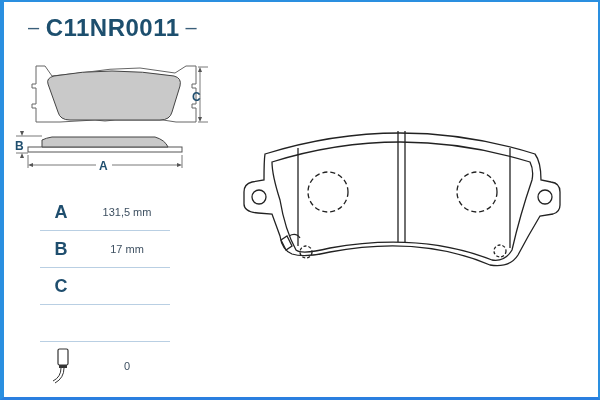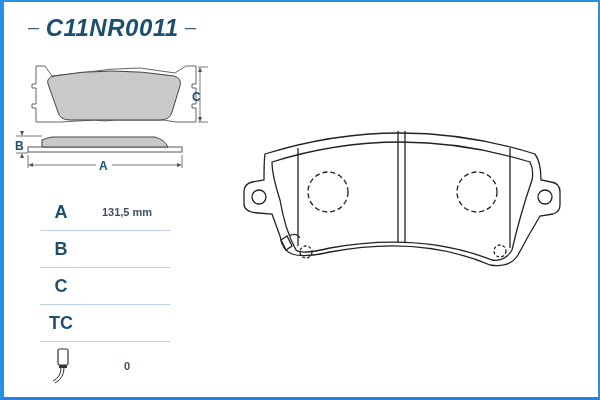--- a/index.html
+++ b/index.html
@@ -1,25 +1,25 @@
 <!DOCTYPE html>
 <html><head>
 <meta charset="utf-8">
 <style>
   html,body{margin:0;padding:0;background:#fff;}
   body{width:600px;height:400px;overflow:hidden;position:relative;font-family:"Liberation Sans",sans-serif;}
   .frame{position:absolute;left:0;top:0;width:600px;height:400px;box-sizing:border-box;border:2px solid #2a8fe0;border-left:4px solid #2a8fe0;border-bottom:3px solid #2a7fe0;}
-  .title{position:absolute;left:22px;top:14px;font-size:24px;font-weight:bold;color:#1d4f6e;letter-spacing:0.5px;white-space:nowrap;font-style:italic;}
+  .title{position:absolute;left:22px;top:14px;font-size:24px;font-weight:bold;color:#1d4f6e;letter-spacing:0.5px;white-space:nowrap;}
   .title .dash{font-weight:normal;color:#3b5f7a;margin:0 6px;font-size:20px;vertical-align:2px;}
   .draw{position:absolute;left:0;top:0;}
   .spec{position:absolute;left:40px;top:194px;}
   .spec .row{position:relative;width:130px;height:36px;border-bottom:1px solid #b9cfe3;}
   .spec .row.last{border-bottom:none;height:48px;}
   .spec .lbl{position:absolute;left:0;top:0;width:42px;height:100%;display:flex;align-items:center;justify-content:center;font-size:18px;font-weight:bold;color:#1f4e6e;}
-  .spec .val{position:absolute;left:44px;right:0;top:0;height:100%;display:flex;align-items:center;justify-content:center;font-size:11px;color:#3d4f60;font-weight:bold;}
+  .spec .val{position:absolute;left:44px;right:0;top:0;height:100%;display:flex;align-items:center;justify-content:center;font-size:11px;color:#3d4f60;}
 </style>
 </head>
 <body>
 
 <div class="frame"></div>
 
 <div class="title">
   <span class="dash">–</span><span>C11NR0011</span><span class="dash">–</span>
 </div>
 
@@ -84,26 +84,26 @@
   </g>
 </svg>
 
 <div class="spec">
   <div class="row">
     <div class="lbl">A</div>
     <div class="val">131,5 mm</div>
   </div>
   <div class="row">
     <div class="lbl">B</div>
+    <div class="val">17 mm</div>
   </div>
   <div class="row">
     <div class="lbl">C</div>
   </div>
   <div class="row">
-    <div class="lbl">TC</div>
     <div class="val"></div>
   </div>
   <div class="row last">
     <div class="lbl">
       <svg width="24" height="38">
         <rect x="9" y="2" width="10" height="16" rx="1.5" fill="none" stroke="#333" stroke-width="1.2"></rect>
         <rect x="10" y="18" width="8" height="3" fill="#333"></rect>
         <path d="M12 21 Q12 30 4 34" fill="none" stroke="#333" stroke-width="1"></path>
         <path d="M15 21 Q15 31 6 36" fill="none" stroke="#333" stroke-width="1"></path>
       </svg>

